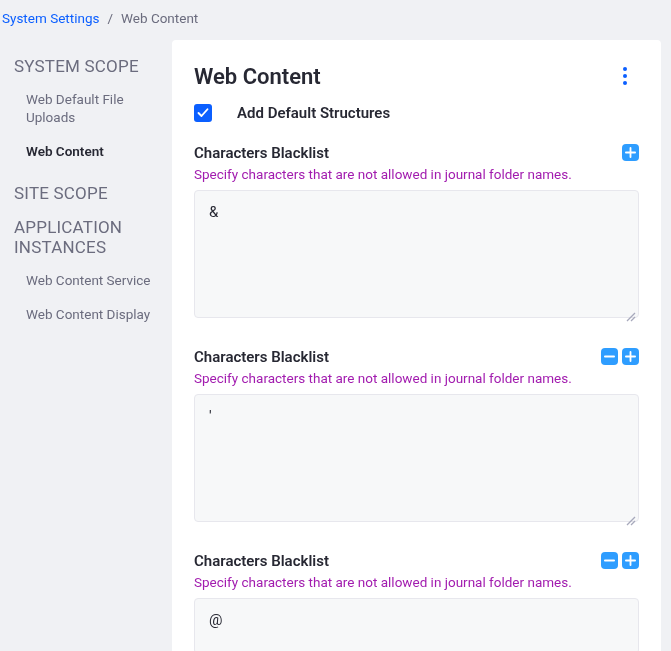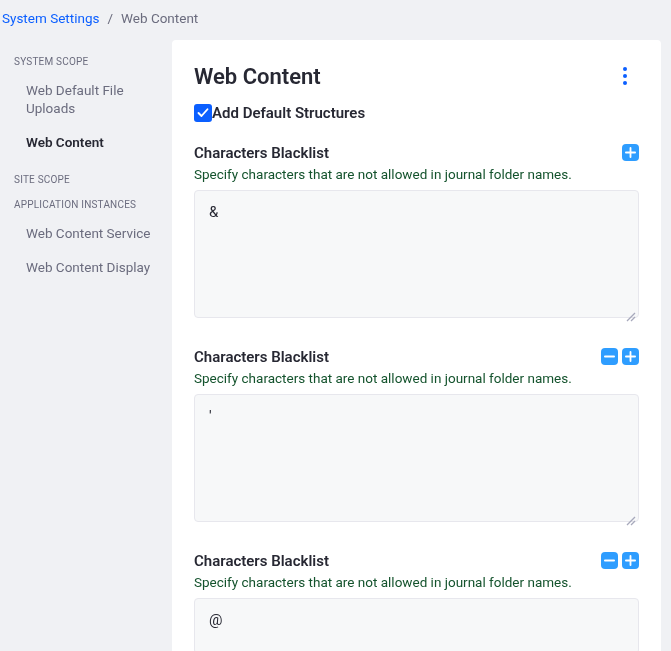--- a/index.html
+++ b/index.html
@@ -27,21 +27,21 @@
     }
     
     .sidebar {
       width: 168px;
       flex: 0 0 168px;
       padding: 6px 4px 0 10px;
       font-size: 13.5px;
     }
     .sidebar .group-title {
       color: #6b6c7e;
-      font-size: 10px;
+      font-size: 17px;
       letter-spacing: 0.2px;
       margin: 14px 4px 6px 4px;
     }
     .sidebar .nav-item {
       padding: 8px 6px 8px 16px;
       color: #6b6c7e;
       line-height: 1.35;
       cursor: pointer;
     }
     .sidebar .nav-item.active {
@@ -73,21 +73,21 @@
       display: flex; flex-direction: column;
       align-items: center; justify-content: center;
       gap: 3px;
       cursor: pointer;
       border-radius: 4px;
     }
     .kebab span {
       width: 4px; height: 4px; border-radius: 50%; background: #0b5fff;
     }
     .checkbox-row {
-      display: flex; align-items: center; gap: 0;
+      display: flex; align-items: center; gap: 25px;
       margin-bottom: 22px;
     }
     .checkbox {
       width: 18px; height: 18px; border-radius: 3px;
       background: #0b5fff; display: flex; align-items: center; justify-content: center;
       cursor: pointer;
     }
     .checkbox svg { width: 12px; height: 12px; }
     .checkbox-label { font-size: 15px; font-weight: 600; }
     
@@ -95,21 +95,21 @@
       margin-bottom: 26px;
       position: relative;
     }
     .field-head {
       display: flex; align-items: flex-start; justify-content: space-between;
     }
     .field-label {
       font-size: 15px; font-weight: 600; margin-bottom: 4px;
     }
     .field-help {
-      font-size: 13.5px; color: #14532d; margin-bottom: 8px;
+      font-size: 13.5px; color: #a21caf; margin-bottom: 8px;
     }
     .field-actions {
       display: flex; gap: 4px;
     }
     .icon-btn {
       width: 17px; height: 17px; border-radius: 4px;
       display: flex; align-items: center; justify-content: center;
       cursor: pointer; color: #fff; font-weight: 700;
     }
     .icon-btn.plus { background: #2e9dff; }

